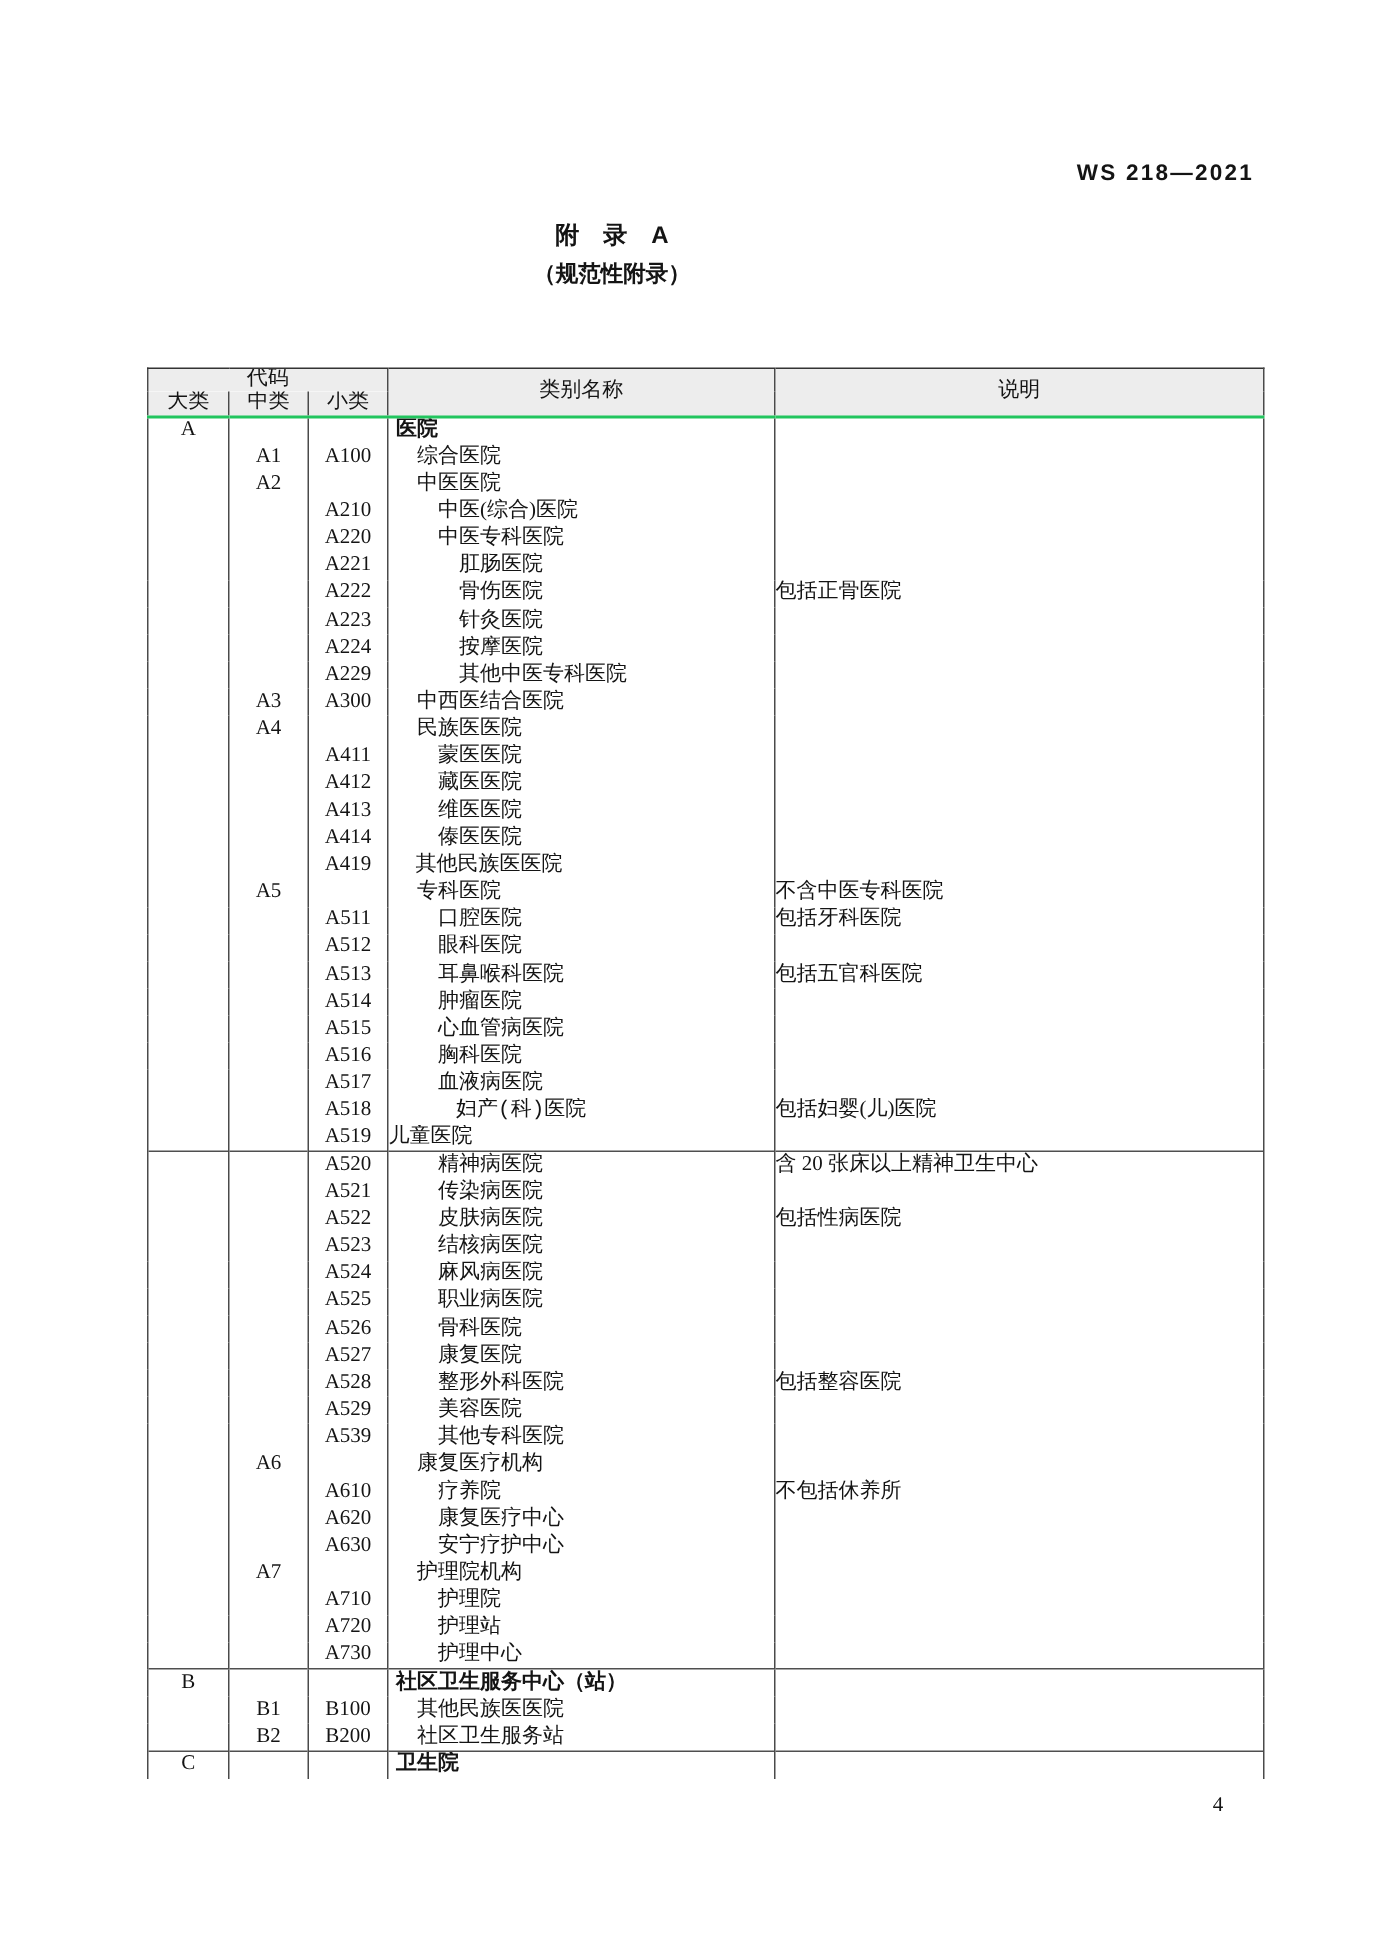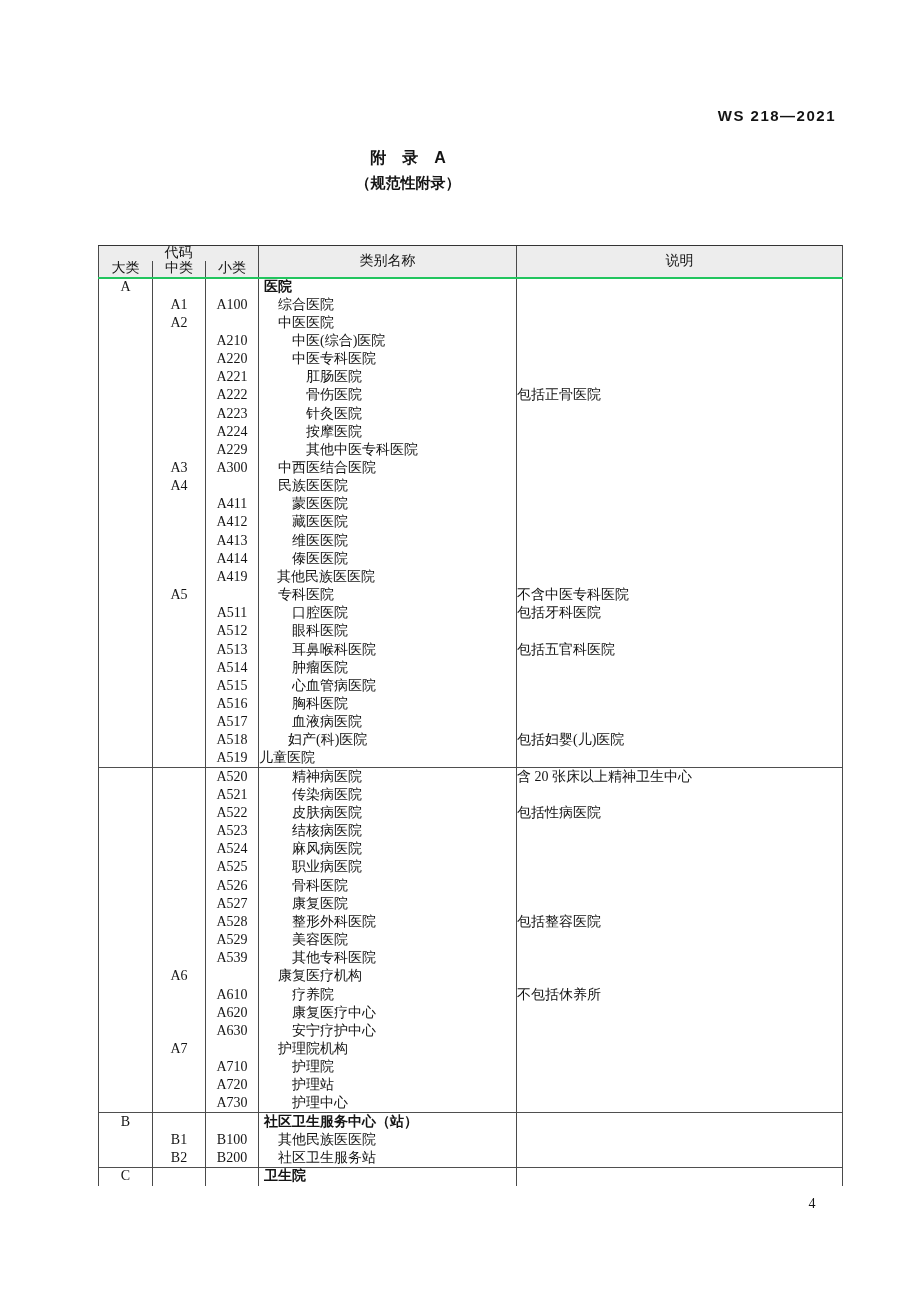--- a/index.html
+++ b/index.html
@@ -267,21 +267,21 @@
         <td class="c-major"></td>
         <td class="c-mid"></td>
         <td class="c-minor">A517</td>
         <td class="c-name" style="padding-left: 33px;">血液病医院</td>
         <td class="c-note"></td>
       </tr>
       <tr>
         <td class="c-major"></td>
         <td class="c-mid"></td>
         <td class="c-minor">A518</td>
-        <td class="c-name" style="padding-left: 29px;">妇产(科)医院</td>
+        <td class="c-name" style="padding-left: 45px; font-family: Liberation Mono, monospace;">妇产(科)医院</td>
         <td class="c-note">包括妇婴(儿)医院</td>
       </tr>
       <tr>
         <td class="c-major"></td>
         <td class="c-mid"></td>
         <td class="c-minor">A519</td>
         <td class="c-name" style="">儿童医院</td>
         <td class="c-note"></td>
       </tr>
       <tr class="section-start">

